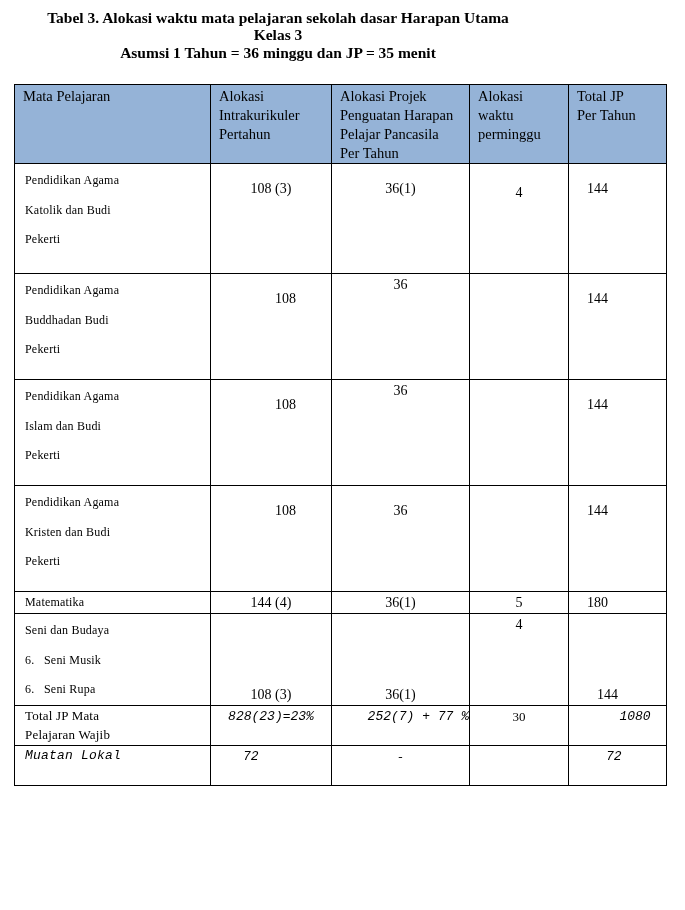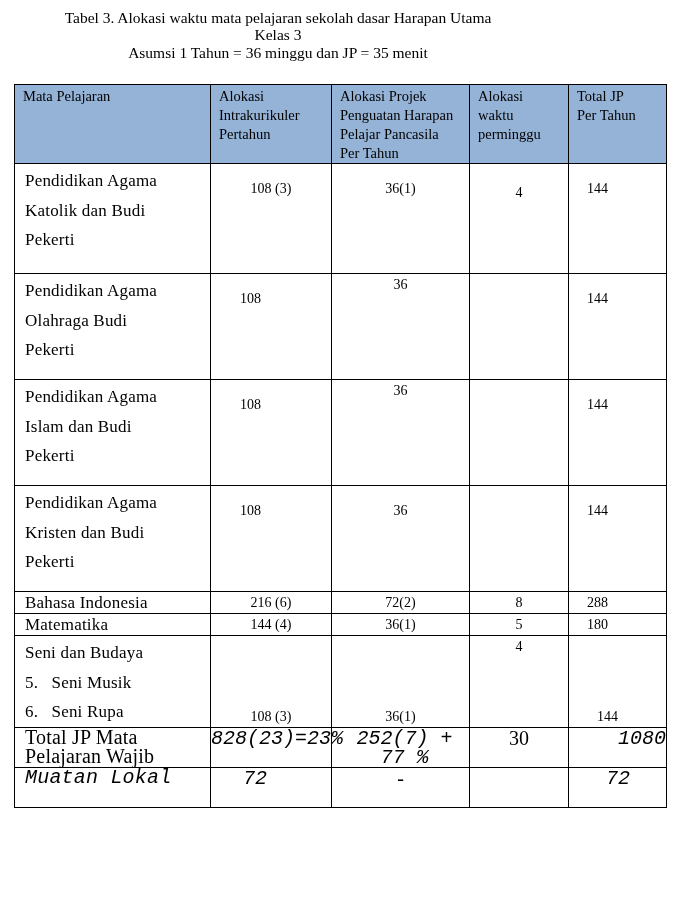--- a/index.html
+++ b/index.html
@@ -1,35 +1,35 @@
 <!DOCTYPE html>
 <html><head>
 <meta charset="utf-8">
 <style>
   html, body { margin: 0; padding: 0; background: #ffffff; }
   body { width: 685px; height: 910px; position: relative; font-family: "Liberation Serif", "DejaVu Serif", serif; color: #000; overflow: hidden; }
-  .title { position: absolute; left: 0; width: 556px; text-align: center; font-weight: normal; font-size: 15.5px; line-height: 17px; }
+  .title { position: absolute; left: 0; width: 556px; text-align: center; font-weight: bold; font-size: 15.5px; line-height: 17px; }
   .t1 { top: 9px; }
   .t2 { top: 26px; }
   .t3 { top: 44px; }
   table { position: absolute; left: 14px; top: 84px; border-collapse: collapse; table-layout: fixed; width: 652px; }
   td, th { border: 1.4px solid #000; vertical-align: top; padding: 0; font-size: 15px; }
   th { background: #95b3d7; font-weight: normal; text-align: left; font-size: 14.5px; line-height: 19px; padding: 2px 6px 0 8px; }
   col.c1 { width: 196px; } col.c2 { width: 121px; } col.c3 { width: 138px; } col.c4 { width: 99px; } col.c5 { width: 98px; }
   .tall td { height: 88px; }
   .short td { height: 21px; line-height: 21px; }
-  .subj { padding: 2px 6px 0 10px; font-size: 17px; line-height: 29.5px; letter-spacing: 0.2px; }
+  .subj { padding: 2px 6px 0 10px; font-size: 12px; line-height: 29.5px; letter-spacing: 0.2px; }
   .short .subj { line-height: 21px; padding-top: 0; }
   .v { text-align: center; padding-top: 17px; font-size: 14px; }
   .v.top { padding-top: 3px; }
   .short .v { padding-top: 0; }
-  .v.l29 { text-align: left; padding-left: 29px; }
+  .v.l29 { text-align: center; padding-left: 29px; }
   .v.l24 { text-align: left; padding-left: 18px; }
   .it { font-style: italic; font-family: Liberation Mono, monospace; }
-  .sum td { font-size: 20px; line-height: 19px; }
+  .sum td { font-size: 13px; line-height: 19px; }
   .sum .subj { line-height: 19px; padding-top: 0; }
   .sum .v { padding-top: 1px; }
   .mini { line-height: 16px; }
 </style>
 </head>
 <body>
 
 <div class="title t1">Tabel 3. Alokasi waktu mata pelajaran sekolah dasar Harapan Utama</div>
 <div class="title t2">Kelas 3</div>
 <div class="title t3">Asumsi 1 Tahun = 36 minggu dan JP = 35 menit</div>
@@ -55,21 +55,21 @@
 
     <tr class="tall">
       <td class="subj"><span>Pendidikan Agama</span><br><span>Katolik dan Budi</span><br><span>Pekerti</span></td>
       <td class="v">108 (3)</td>
       <td class="v">36(1)</td>
       <td class="v" style="padding-top:21px">4</td>
       <td class="v l24">144</td>
     </tr>
 
     <tr class="tall">
-      <td class="subj"><span>Pendidikan Agama</span><br><span>Olahraga Budi</span><br><span>Pekerti</span></td>
+      <td class="subj"><span>Pendidikan Agama</span><br><span>Buddhadan Budi</span><br><span>Pekerti</span></td>
       <td class="v l29">108</td>
       <td class="v top">36</td>
       <td class="v"></td>
       <td class="v l24">144</td>
     </tr>
 
     <tr class="tall">
       <td class="subj"><span>Pendidikan Agama</span><br><span>Islam dan Budi</span><br><span>Pekerti</span></td>
       <td class="v l29">108</td>
       <td class="v top">36</td>
@@ -79,51 +79,44 @@
 
     <tr class="tall">
       <td class="subj"><span>Pendidikan Agama</span><br><span>Kristen dan Budi</span><br><span>Pekerti</span></td>
       <td class="v l29">108</td>
       <td class="v">36</td>
       <td class="v"></td>
       <td class="v l24">144</td>
     </tr>
 
 
-    <tr class="short">
-      <td class="subj">Bahasa Indonesia</td>
-      <td class="v">216 (6)</td>
-      <td class="v">72(2)</td>
-      <td class="v">8</td>
-      <td class="v l24">288</td>
-    </tr>
 
     <tr class="short">
       <td class="subj">Matematika</td>
       <td class="v">144 (4)</td>
       <td class="v">36(1)</td>
       <td class="v">5</td>
       <td class="v l24">180</td>
     </tr>
 
 
     <tr class="tall">
-      <td class="subj"><span>Seni dan Budaya</span><br><span style="white-space:pre">5.   Seni Musik</span><br><span style="white-space:pre">6.   Seni Rupa</span></td>
+      <td class="subj"><span>Seni dan Budaya</span><br><span style="white-space:pre">6.   Seni Musik</span><br><span style="white-space:pre">6.   Seni Rupa</span></td>
       <td class="v" style="vertical-align:bottom;padding:0 0 2px 0">108 (3)</td>
       <td class="v" style="vertical-align:bottom;padding:0 0 2px 0">36(1)</td>
       <td class="v top">4</td>
       <td class="v" style="vertical-align:bottom;padding:0 0 2px 0;text-align:left;padding-left:28px">144</td>
     </tr>
 
     <tr class="sum" style="height:40px">
       <td class="subj"><span>Total JP Mata</span><br><span>Pelajaran Wajib</span></td>
       <td class="v it">828(23)=23%</td>
-      <td class="v it" style="text-align:center;padding-left:8px">252(7) + 77 %</td>
+      <td class="v it" style="text-align:right;padding-left:8px">252(7) + 77 %</td>
       <td class="v">30</td>
-      <td class="v it" style="text-align:right;padding-left:35px">1080</td>
+      <td class="v it" style="text-align:center;padding-left:35px">1080</td>
     </tr>
 
     <tr class="sum" style="height:40px">
       <td class="subj it">Muatan Lokal</td>
       <td class="v it mini">
           <span style="display:block;padding-left:32px;text-align:left">72</span>
         </td>
       <td class="v">-</td>
       <td class="v"></td>
       <td class="v it" style="text-align:left;padding-left:37px">72</td>

